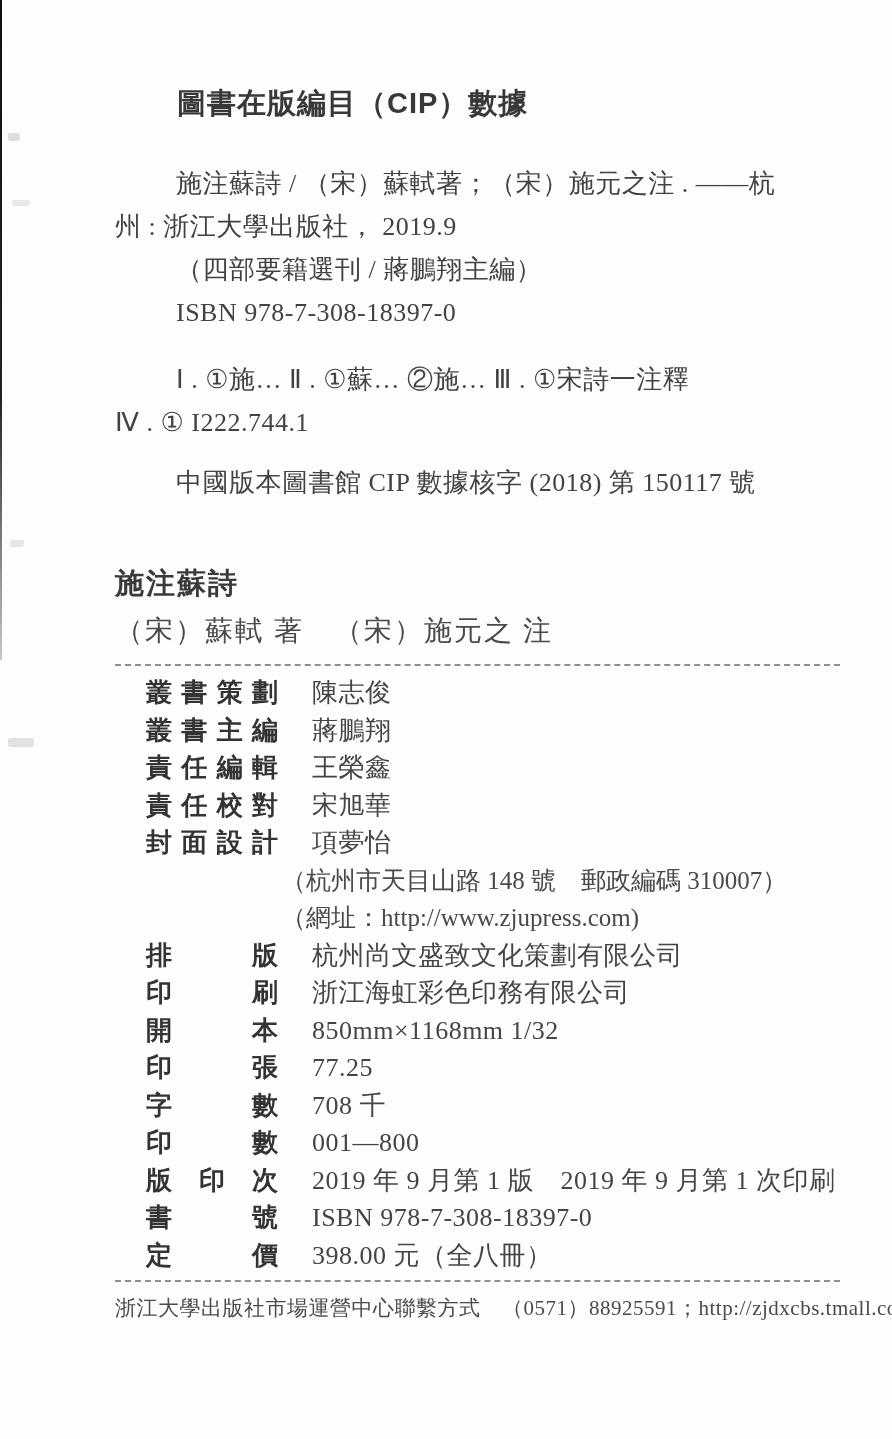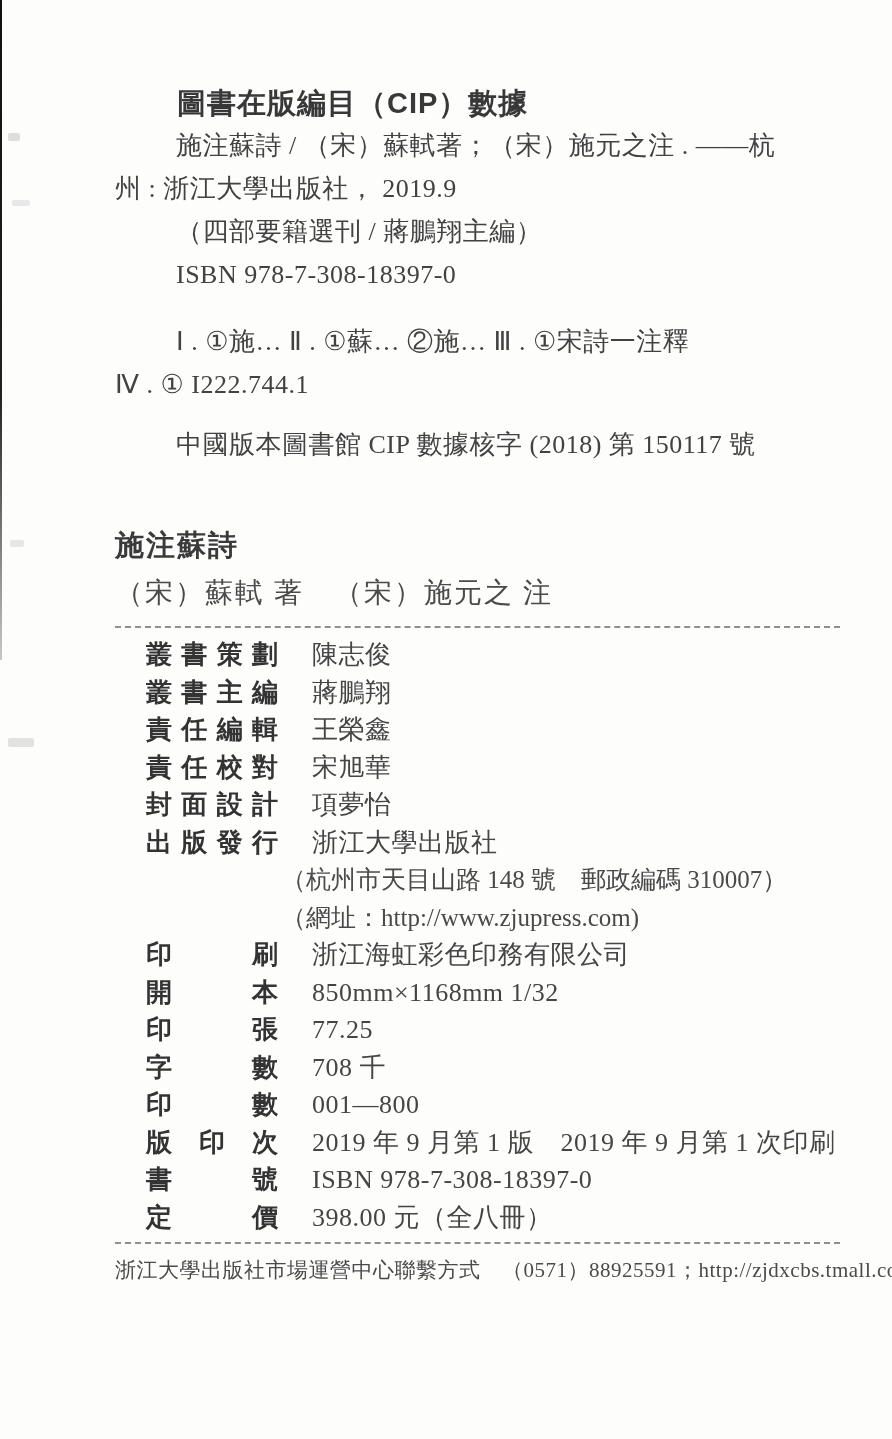--- a/index.html
+++ b/index.html
@@ -44,21 +44,21 @@
   
   .cip-title {
     margin-top: 84px;
     margin-left: 62px;
     font-family: "Liberation Sans", sans-serif;
     font-weight: bold;
     font-size: 29px;
     color: #383838;
     letter-spacing: 1px;
   }
-  .cip-body { }
+  .cip-body { margin-top: 38px; }
   .cip-line {
     font-size: 26px;
     line-height: 43px;
     color: #424242;
     letter-spacing: .5px;
     white-space: nowrap;
   }
   .indent { padding-left: 61px; }
   .cip-class { margin-top: 24px; }
   .cip-record { margin-top: 17px; }
@@ -193,27 +193,27 @@
     <div class="row">
       <span class="row-label">責任校對</span>
       <span class="row-value">宋旭華</span>
     </div>
 
     <div class="row">
       <span class="row-label">封面設計</span>
       <span class="row-value">項夢怡</span>
     </div>
 
-    <div class="row">
-      <span class="row-label">出版發行</span>
-      <span class="row-value">浙江大學出版社</span>
-    </div>
     <div class="row-extra">（杭州市天目山路 148 號　郵政編碼 310007）</div>
     <div class="row-extra">（網址：http://www.zjupress.com)</div>
 
+    <div class="row">
+      <span class="row-label">排版</span>
+      <span class="row-value">杭州尚文盛致文化策劃有限公司</span>
+    </div>
 
     <div class="row">
       <span class="row-label">印刷</span>
       <span class="row-value">浙江海虹彩色印務有限公司</span>
     </div>
 
     <div class="row">
       <span class="row-label">開本</span>
       <span class="row-value">850mm×1168mm 1/32</span>
     </div>

